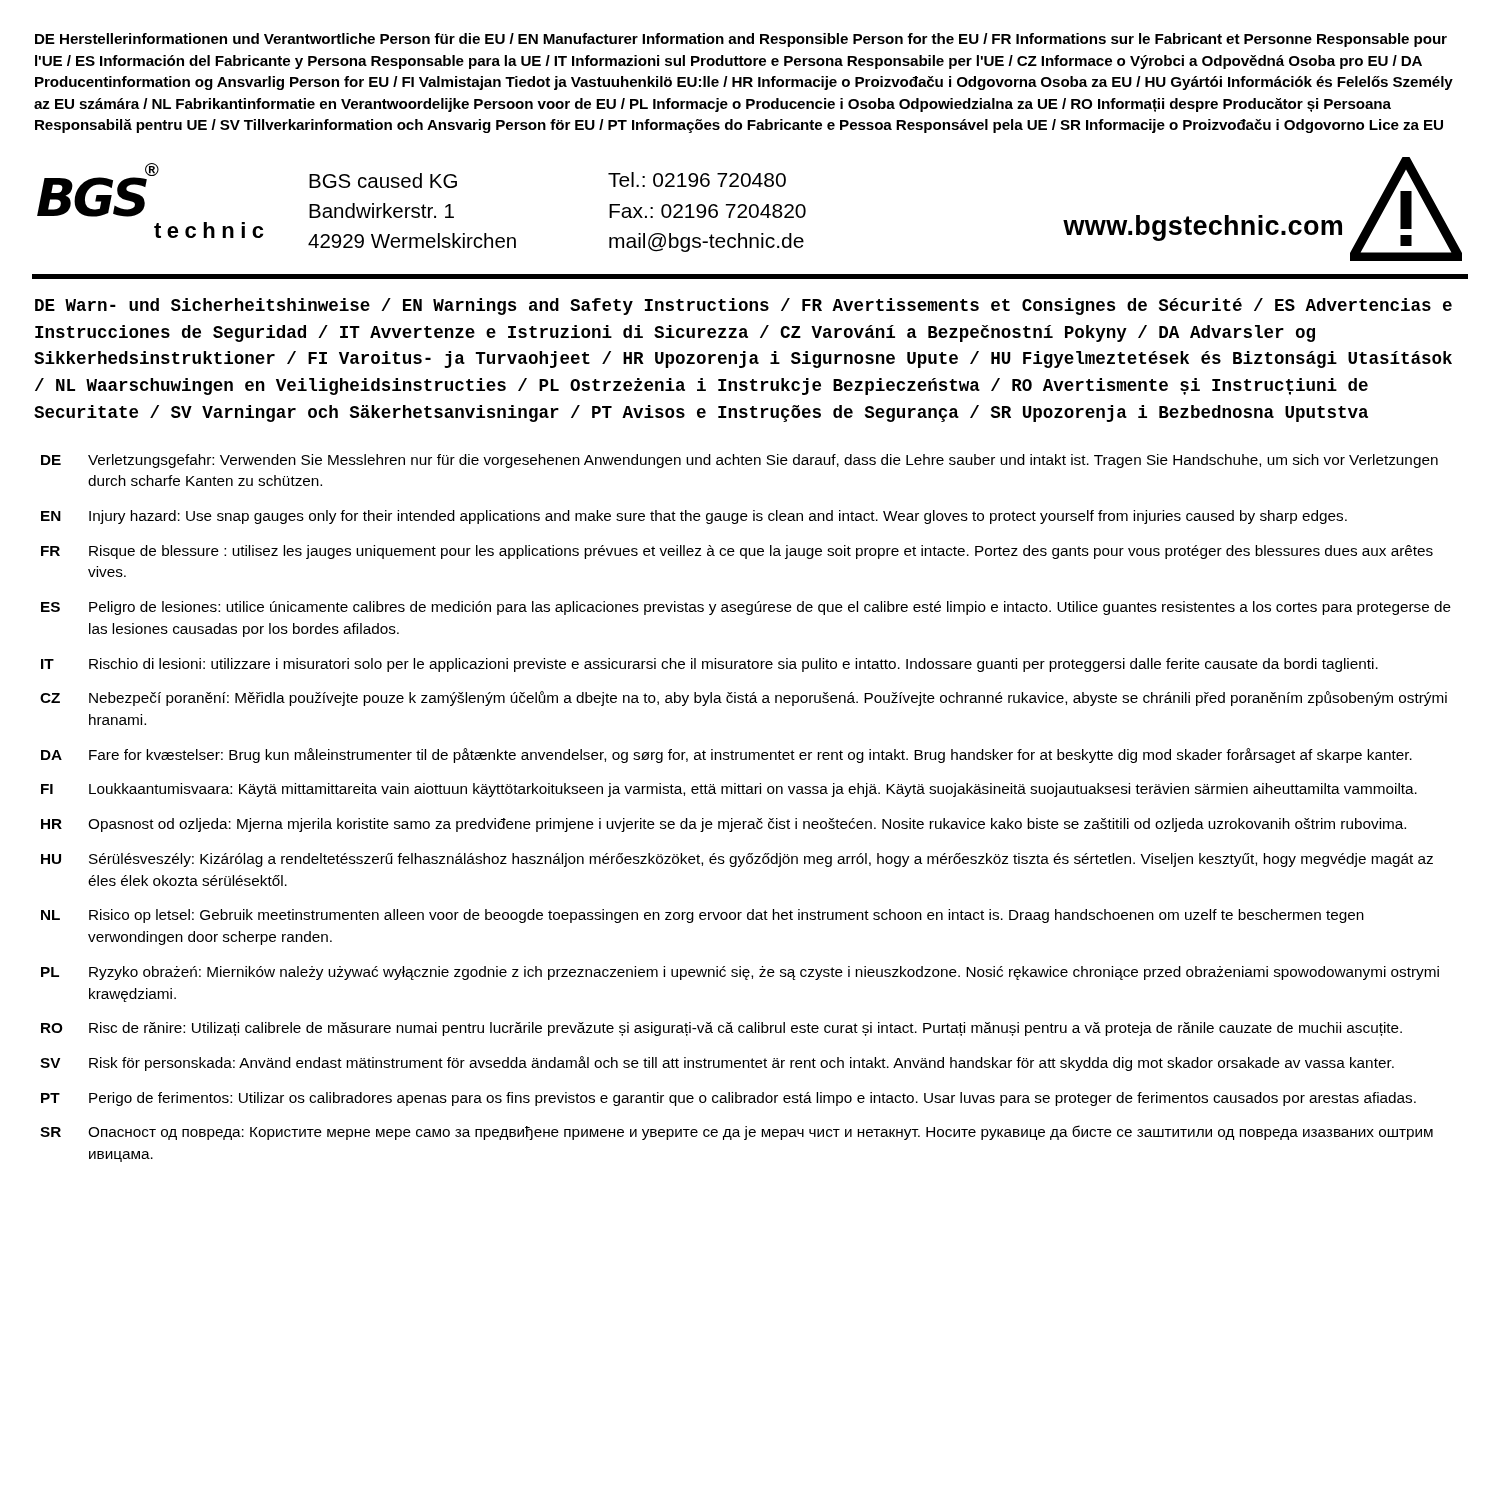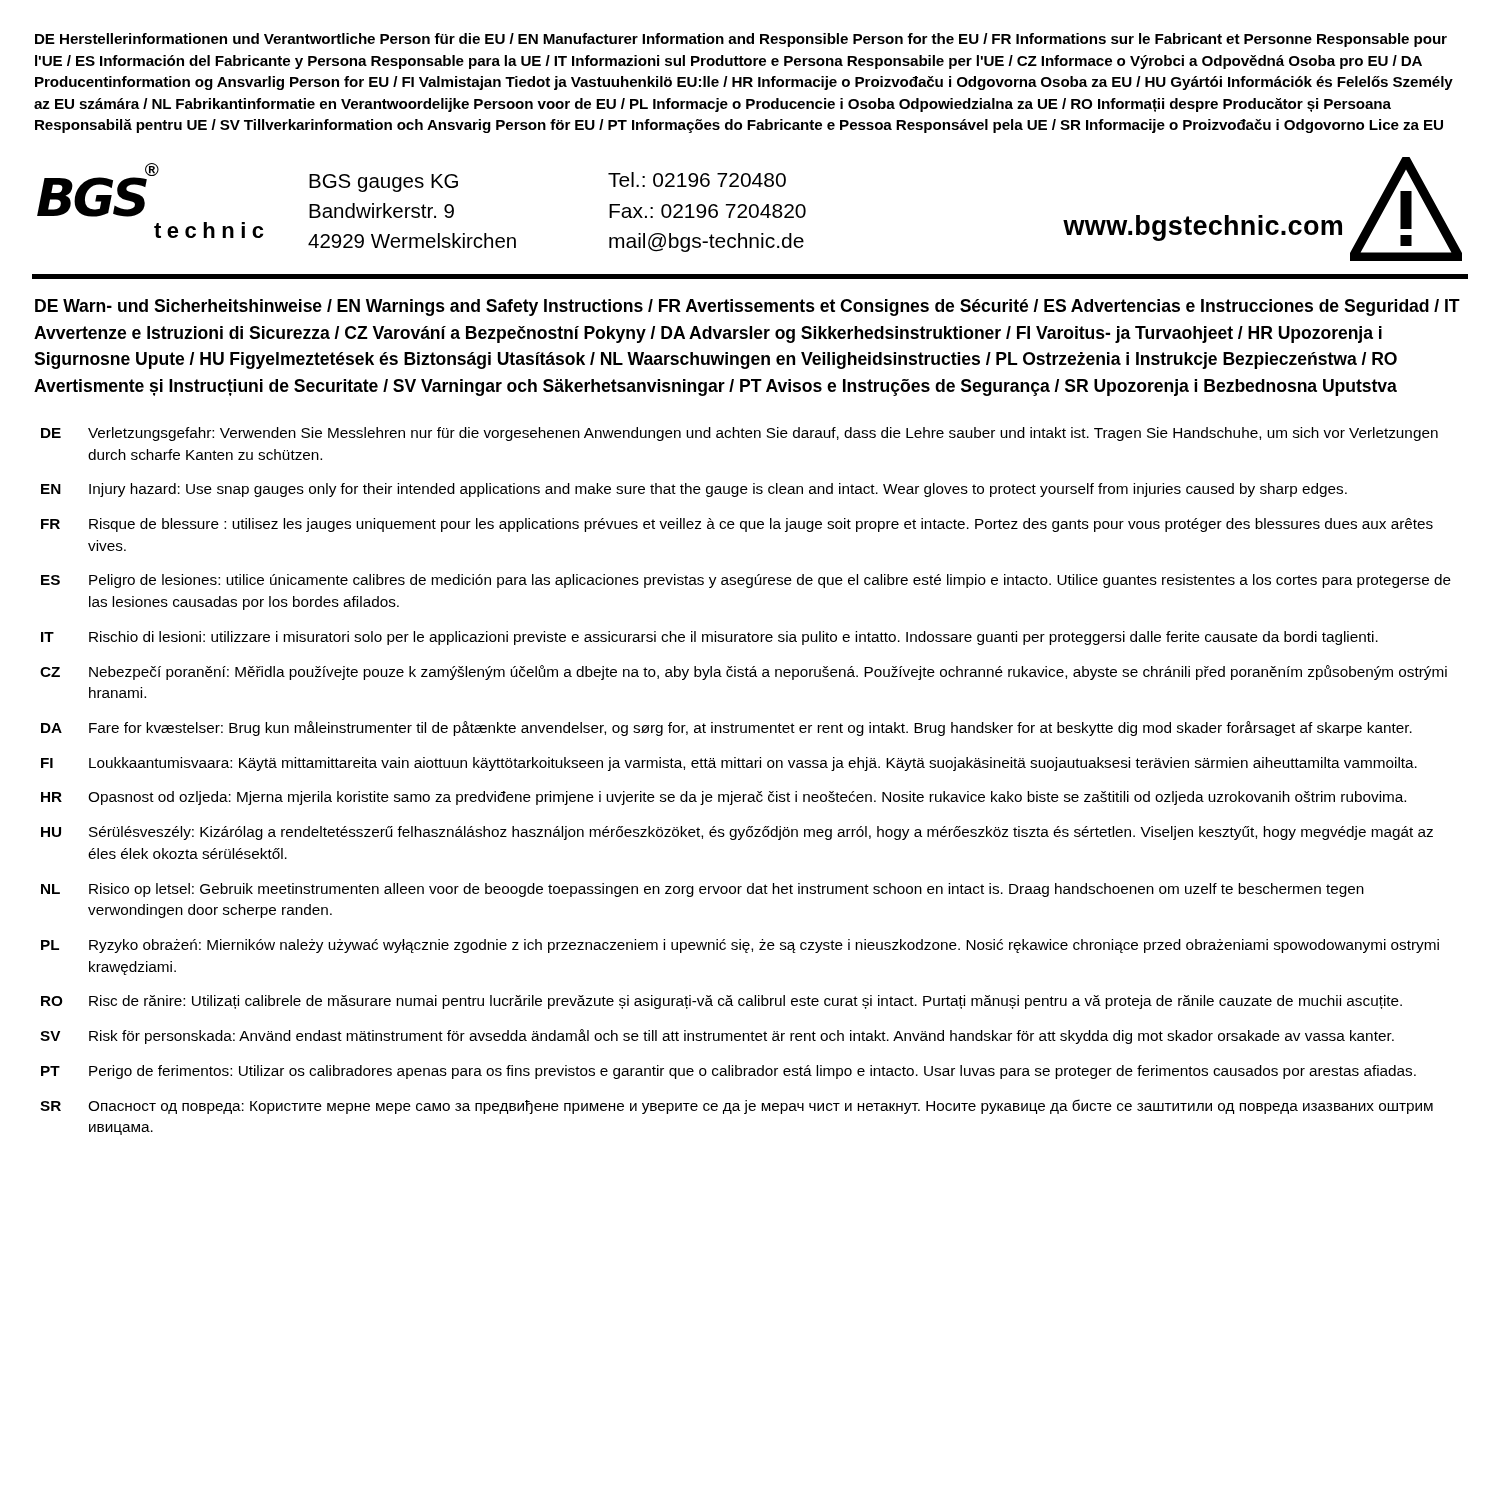--- a/index.html
+++ b/index.html
@@ -107,20 +107,21 @@
   }
 
   
   .safety-heading {
     font-size: 17.6px;
     font-weight: bold;
     line-height: 1.52;
     letter-spacing: -0.05px;
     padding: 0 2px;
     margin-bottom: 22px;
+    font-family: Liberation Mono, monospace;
   }
 
   
   .lang-list {
     padding: 0 2px 0 8px;
   }
   .lang-row {
     display: flex;
     align-items: flex-start;
     margin-bottom: 13px;
@@ -150,22 +151,22 @@
   <div class="company-band">
 
     <div class="logo-block">
       <div>
         <span class="logo-bgs">BGS</span><span class="logo-reg">®</span>
       </div>
       <div class="logo-technic">technic</div>
     </div>
 
     <div class="addr-block">
-      <div>BGS gauges KG</div>
-      <div>Bandwirkerstr. 9</div>
+      <div>BGS caused KG</div>
+      <div>Bandwirkerstr. 1</div>
       <div>42929 Wermelskirchen</div>
     </div>
 
     <div class="contact-block">
       <div>Tel.: 02196 720480</div>
       <div>Fax.: 02196 7204820</div>
       <div>mail@bgs-technic.de</div>
     </div>
 
     <div class="website-block">www.bgstechnic.com</div>

